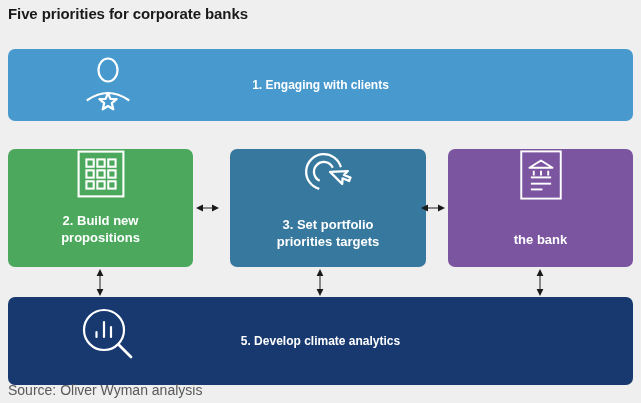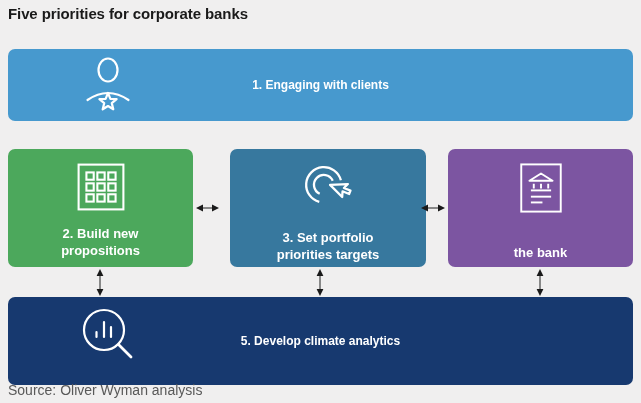--- a/index.html
+++ b/index.html
@@ -19,21 +19,21 @@
   #box2 { left:8px;   top:149px; width:185px; height:118px; background:var(--green,#4CA85C); }
   #box3 { left:230px; top:149px; width:196px; height:118px; background:var(--teal,#37789E); }
   #box4 { left:448px; top:149px; width:185px; height:118px; background:var(--purple,#7C55A1); }
   #box5 { left:8px; top:297px; width:625px; height:88px; background:var(--navy,#17396F); }
   .banner-icon { position:absolute; left:77px; top:7px; }
   #box5 .banner-icon { left:69px; top:7px; }
   .banner-label {
     position:absolute; left:0; right:0; top:50%; transform:translateY(-50%);
     text-align:center; font-weight:bold; font-size:12px;
   }
-  .mid { display:flex; flex-direction:column; align-items:center; padding-top:13px; }
+  .mid { display:flex; flex-direction:column; align-items:center; }
   .mid .box-label {
     margin-top:9px; text-align:center; font-weight:bold;
     font-size:13px; line-height:17px;
   }
   .arrows { position:absolute; left:0; top:0; pointer-events:none; }
   .arrows line { stroke: var(--arrow-line, #6E6E6E); stroke-width:1.6; }
   .arrows polygon { fill: var(--arrow-head, #1A1A1A); }
   .source { position:absolute; left:8px; top:382px; font-size:14px; color:var(--source-color,#595959); }
   .source-label { display:inline-block; min-width:42px; }
 </style>

